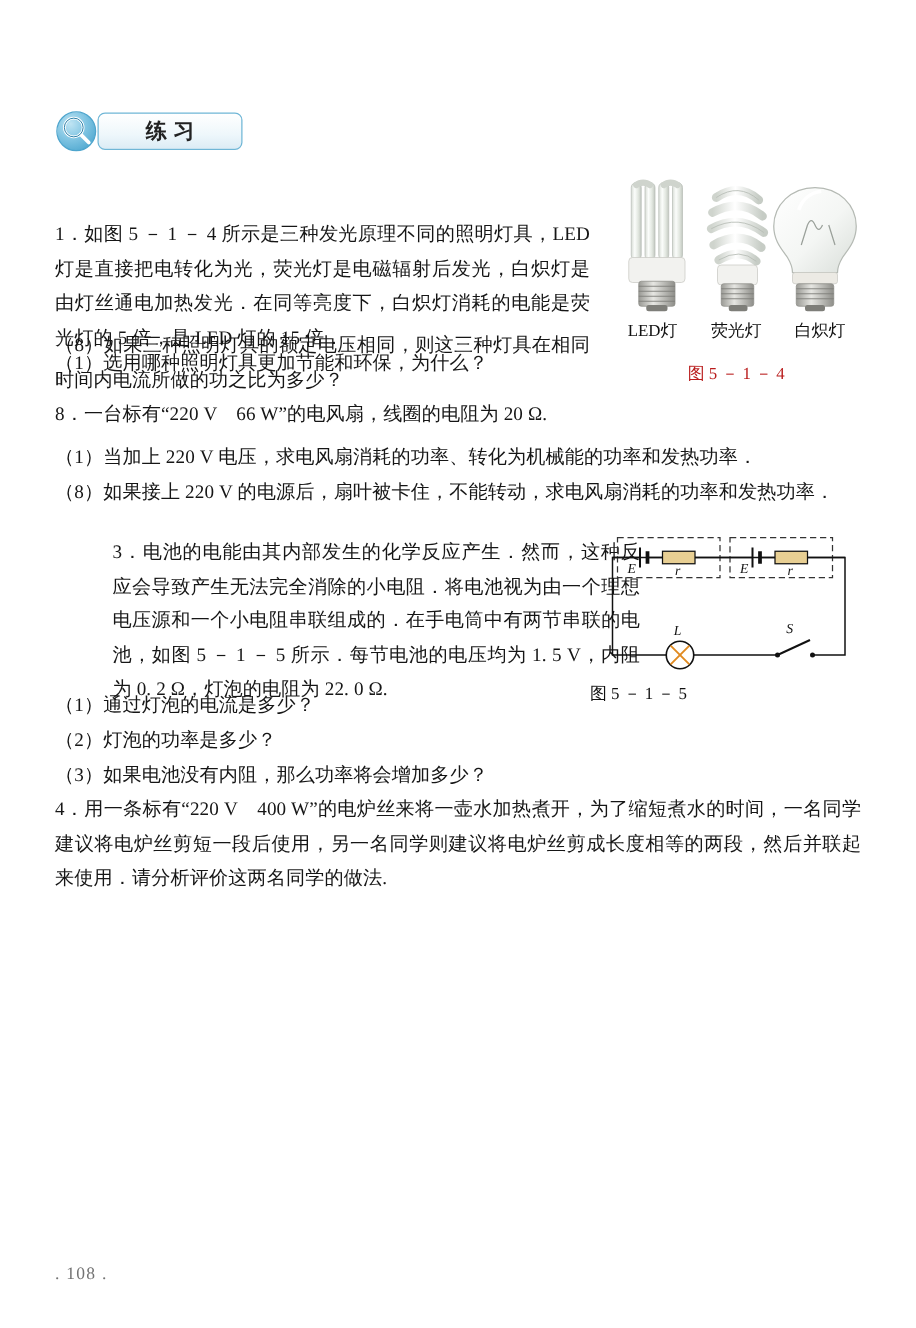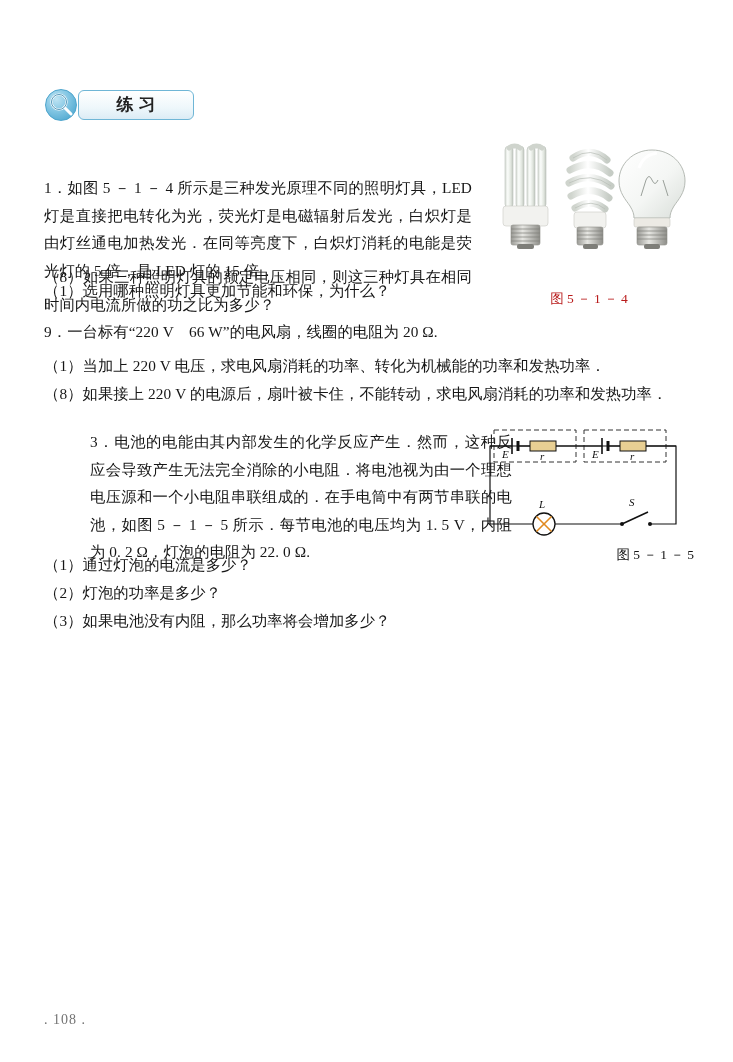--- a/index.html
+++ b/index.html
@@ -128,21 +128,21 @@
   .fig5 .circuit {
     position: absolute;
     left: 0; top: 0;
     width: 222px; height: 130px;
   }
   .fig5 .fig-num {
     position: absolute;
     left: 0;
     top: 126px;
     width: 222px;
-    text-align: right;
+    text-align: left;
     font-size: 13.5px;
     color: #111;
   }
 
   
   .folio {
     position: absolute;
     left: 44px;
     top: 1012px;
     font-size: 14px;
@@ -237,24 +237,29 @@
         <path d="M150 30 c3 -9 10 -14 18 -15" fill="none" stroke="#ffffff" stroke-width="3" opacity="0.9"></path>
         <path d="M152 58 l5 -16 m22 16 l-5 -16" fill="none" stroke="#9aa09a" stroke-width="1"></path>
         <path d="M157 42 q3 -7 6 0 q3 7 6 0" fill="none" stroke="#9aa09a" stroke-width="1"></path>
         <rect x="145" y="80" width="36" height="9" rx="2" fill="#eceae4" stroke="#c9c9c4" stroke-width="0.6"></rect>
         <rect x="148" y="89" width="30" height="18" rx="2" fill="url(#baseG)" stroke="#8d8d88" stroke-width="0.6"></rect>
         <path d="M148 93 h30 M148 97 h30 M148 101 h30" stroke="#7e7e79" stroke-width="0.7"></path>
         <rect x="155" y="106" width="16" height="5" rx="2" fill="#7e7e79"></rect>
       </g>
     </svg>
 
+    <div class="caption-row">
+      <span>LED灯</span>
+      <span>荧光灯</span>
+      <span>白炽灯</span>
+    </div>
     <div class="fig-num">图 5 － 1 － 4</div>
   </div>
 
-  <div class="para" style="left:44px; top:318px; width:645px;">9．一台标有“220 V　66 W”的电风扇，线圈的电阻为 20 Ω.</div>
+  <div class="para" style="left:44px; top:318px; width:645px;">8．一台标有“220 V　66 W”的电风扇，线圈的电阻为 20 Ω.</div>
 
   <div class="para" style="left:44px; top:352px; width:645px;">（1）当加上 220 V 电压，求电风扇消耗的功率、转化为机械能的功率和发热功率．</div>
 
   <div class="para" style="left:44px; top:380px; width:645px;">（8）如果接上 220 V 的电源后，扇叶被卡住，不能转动，求电风扇消耗的功率和发热功率．</div>
 
   <div class="para" style="left:44px; top:428px; width:422px;margin-left:46px;">3．电池的电能由其内部发生的化学反应产生．然而，这种反应会导致产生无法完全消除的小电阻．将电池视为由一个理想电压源和一个小电阻串联组成的．在手电筒中有两节串联的电池，如图 5 － 1 － 5 所示．每节电池的电压均为 1. 5 V，内阻为 0. 2 Ω，灯泡的电阻为 22. 0 Ω.</div>
 
   <div class="para" style="left:44px; top:551px; width:422px;">（1）通过灯泡的电流是多少？</div>
 
   <div class="para" style="left:44px; top:579px; width:422px;">（2）灯泡的功率是多少？</div>
@@ -303,16 +308,17 @@
         <line x1="150" y1="104" x2="178" y2="104" stroke="#fff" stroke-width="3"></line>
         <circle cx="150" cy="104" r="2" fill="#111"></circle>
         <circle cx="178" cy="104" r="2" fill="#111"></circle>
         <line x1="150" y1="104" x2="176" y2="92" stroke="#111" stroke-width="1.6"></line>
         <text x="157" y="86" font-family="Liberation Serif, serif" font-size="11" font-style="italic" fill="#111">S</text>
       </g>
     </svg>
     <div class="fig-num">图 5 － 1 － 5</div>
   </div>
 
+  <div class="para" style="left:44px; top:634px; width:645px;">4．用一条标有“220 V　400 W”的电炉丝来将一壶水加热煮开，为了缩短煮水的时间，一名同学建议将电炉丝剪短一段后使用，另一名同学则建议将电炉丝剪成长度相等的两段，然后并联起来使用．请分析评价这两名同学的做法.</div>
 
   <div class="folio">. 108 .</div>
 
 </div>
 
 </body></html>

